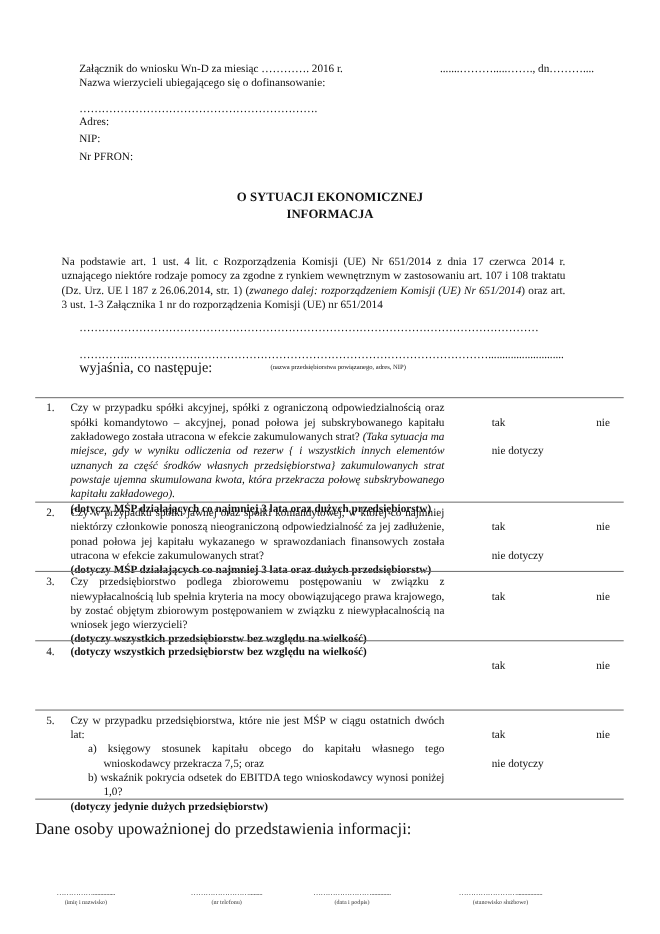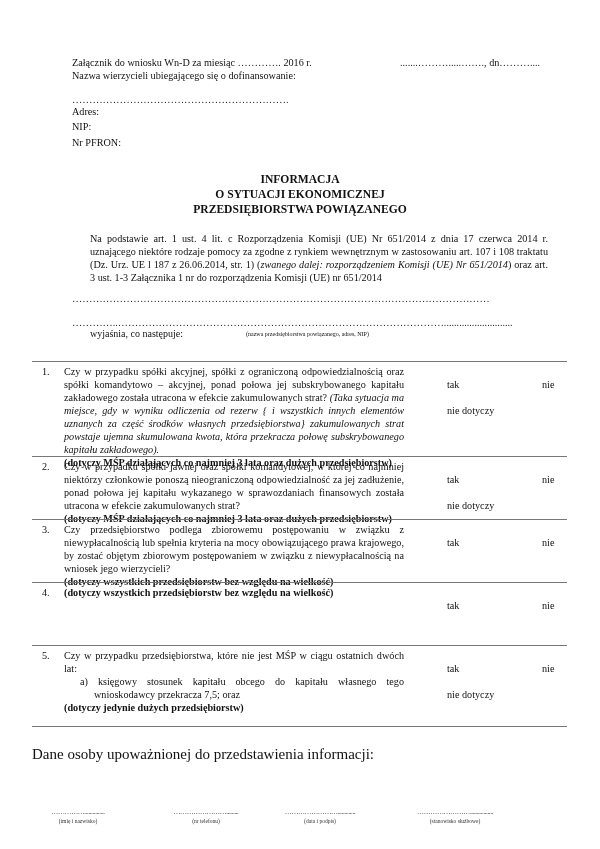--- a/index.html
+++ b/index.html
@@ -7,25 +7,25 @@
     width: 600px; height: 849px; position: relative; overflow: hidden;
     font-family: "Liberation Serif", "DejaVu Serif", serif;
     color: #111; font-size: 10.2px; line-height: 13px;
   }
   .abs { position: absolute; }
   .hdr-left { left: 72px; top: 56px; }
   .hdr-right { left: 400px; top: 56px; white-space: nowrap; }
   .dots-line { left: 72px; top: 93px; letter-spacing: 0px; white-space: nowrap; overflow: hidden; width: 256px; }
   .lbl { left: 72px; }
   .title { left: 0; width: 600px; top: 172px; text-align: center; font-weight: bold; font-size: 11.6px; line-height: 15px; }
-  .intro { left: 90px; top: 232px; width: 458px; text-align: justify; line-height: 13px; }
+  .intro { left: 56px; top: 232px; width: 458px; text-align: justify; line-height: 13px; }
   .intro i { font-style: italic; }
   .fill1 { left: 72px; top: 292px; width: 456px; overflow: hidden; white-space: nowrap; }
   .fill2 { left: 72px; top: 316px; width: 456px; overflow: hidden; white-space: nowrap; }
-  .explain { left: 72px; top: 327px; font-size: 10px; margin-left: 18px; }
+  .explain { left: 72px; top: 327px; font-size: 13px; }
   .caption-small { left: 246px; top: 328px; font-size: 6px; }
   .table { left: 32px; top: 361px; width: 535px; }
   .row { position: relative; border-top: 1.3px solid #777; }
   .row .num { position: absolute; left: 10px; top: 3px; }
   .row .q { position: absolute; left: 32px; top: 3px; width: 340px; text-align: justify; }
   .row .q .note { font-style: italic; }
   .row .q .applies { font-weight: bold; }
   .row .opt { position: absolute; }
   .row .sub { display: block; padding-left: 24px; text-indent: -14px; margin-left: 6px; }
   .bottom-line { border-top: 1.3px solid #777; }
@@ -41,23 +41,22 @@
   <div>Załącznik do wniosku Wn-D za miesiąc …………. 2016 r.</div>
   <div>Nazwa wierzycieli ubiegającego się o dofinansowanie:</div>
 </div>
 <div class="abs hdr-right">.......……….....……., dn………....</div>
 <div class="abs dots-line">……………………………………………………….</div>
 <div class="abs lbl" style="top:105px">Adres:</div>
 <div class="abs lbl" style="top:120px">NIP:</div>
 <div class="abs lbl" style="top:136px">Nr PFRON:</div>
 
 <div class="abs title">
+  <div>O SYTUACJI EKONOMICZNEJ</div>
   <div>INFORMACJA</div>
-  <div>O SYTUACJI EKONOMICZNEJ</div>
-  <div>PRZEDSIĘBIORSTWA POWIĄZANEGO</div>
 </div>
 
 <div class="abs intro"><span>Na podstawie art. 1 ust. 4 lit. c Rozporządzenia Komisji (UE) Nr 651/2014 z dnia 17 czerwca 2014 r. uznającego niektóre rodzaje pomocy za zgodne z rynkiem wewnętrznym w zastosowaniu art. 107 i 108 traktatu (Dz. Urz. UE l 187 z 26.06.2014, str. 1) (</span><i>zwanego dalej: rozporządzeniem Komisji (UE) Nr 651/2014</i><span>) oraz art. 3 ust. 1-3 Załącznika 1 nr do rozporządzenia Komisji (UE) nr 651/2014</span></div>
 
 <div class="abs fill1">……………………………………………………………………………………………………………</div>
 <div class="abs fill2">…………..……………………………………………………………………………………...........................</div>
 <div class="abs explain">wyjaśnia, co następuje:</div>
 <div class="abs caption-small">(nazwa przedsiębiorstwa powiązanego, adres, NIP)</div>
 
 <div class="abs table">
@@ -102,20 +101,21 @@
     </div>
     <span class="opt" style="left:415px;top:16px">tak</span>
     <span class="opt" style="left:510px;top:16px">nie</span>
   </div>
 
   <div class="row" style="height:80px">
     <span class="num">5.</span>
     <div class="q">
       <span>Czy w przypadku przedsiębiorstwa, które nie jest MŚP w ciągu ostatnich dwóch lat:</span>
       <span class="sub">a)  księgowy stosunek kapitału obcego do kapitału własnego tego wnioskodawcy przekracza 7,5; oraz</span>
+      <span class="sub">b)  wskaźnik pokrycia odsetek do EBITDA tego wnioskodawcy wynosi poniżej 1,0?</span>
       <div class="applies">(dotyczy jedynie dużych przedsiębiorstw)</div>
     </div>
     <span class="opt" style="left:415px;top:16px">tak</span>
     <span class="opt" style="left:510px;top:16px">nie</span>
     <span class="opt" style="left:415px;top:42px">nie dotyczy</span>
   </div>
   <div class="bottom-line"></div>
 </div>
 
 <div class="abs persons">Dane osoby upoważnionej do przedstawienia informacji:</div>

